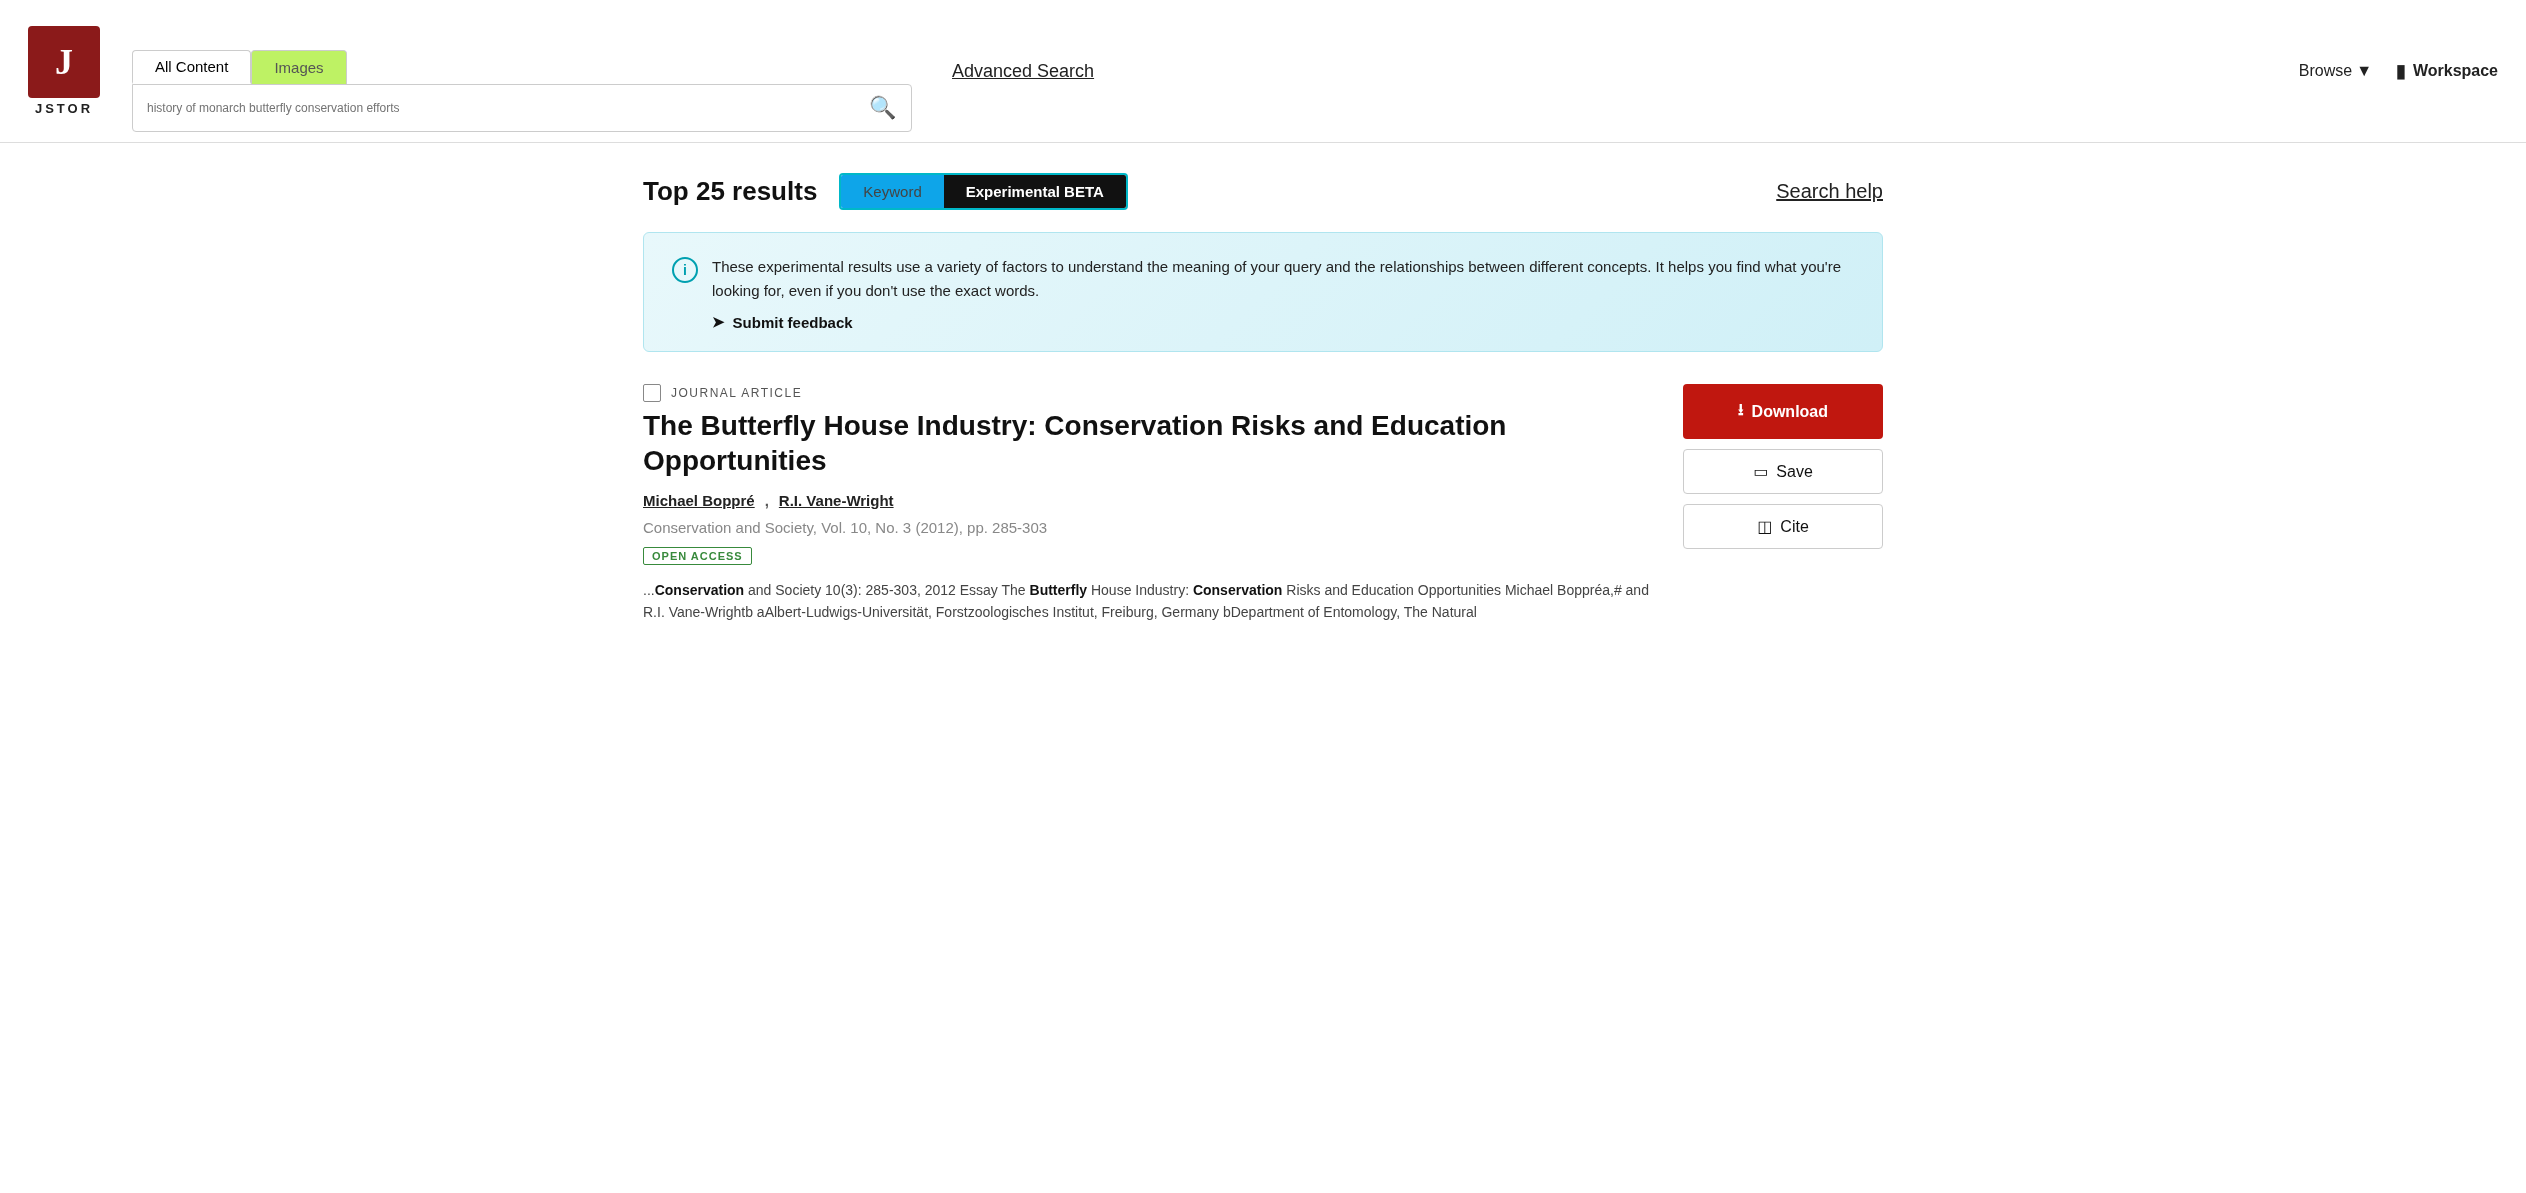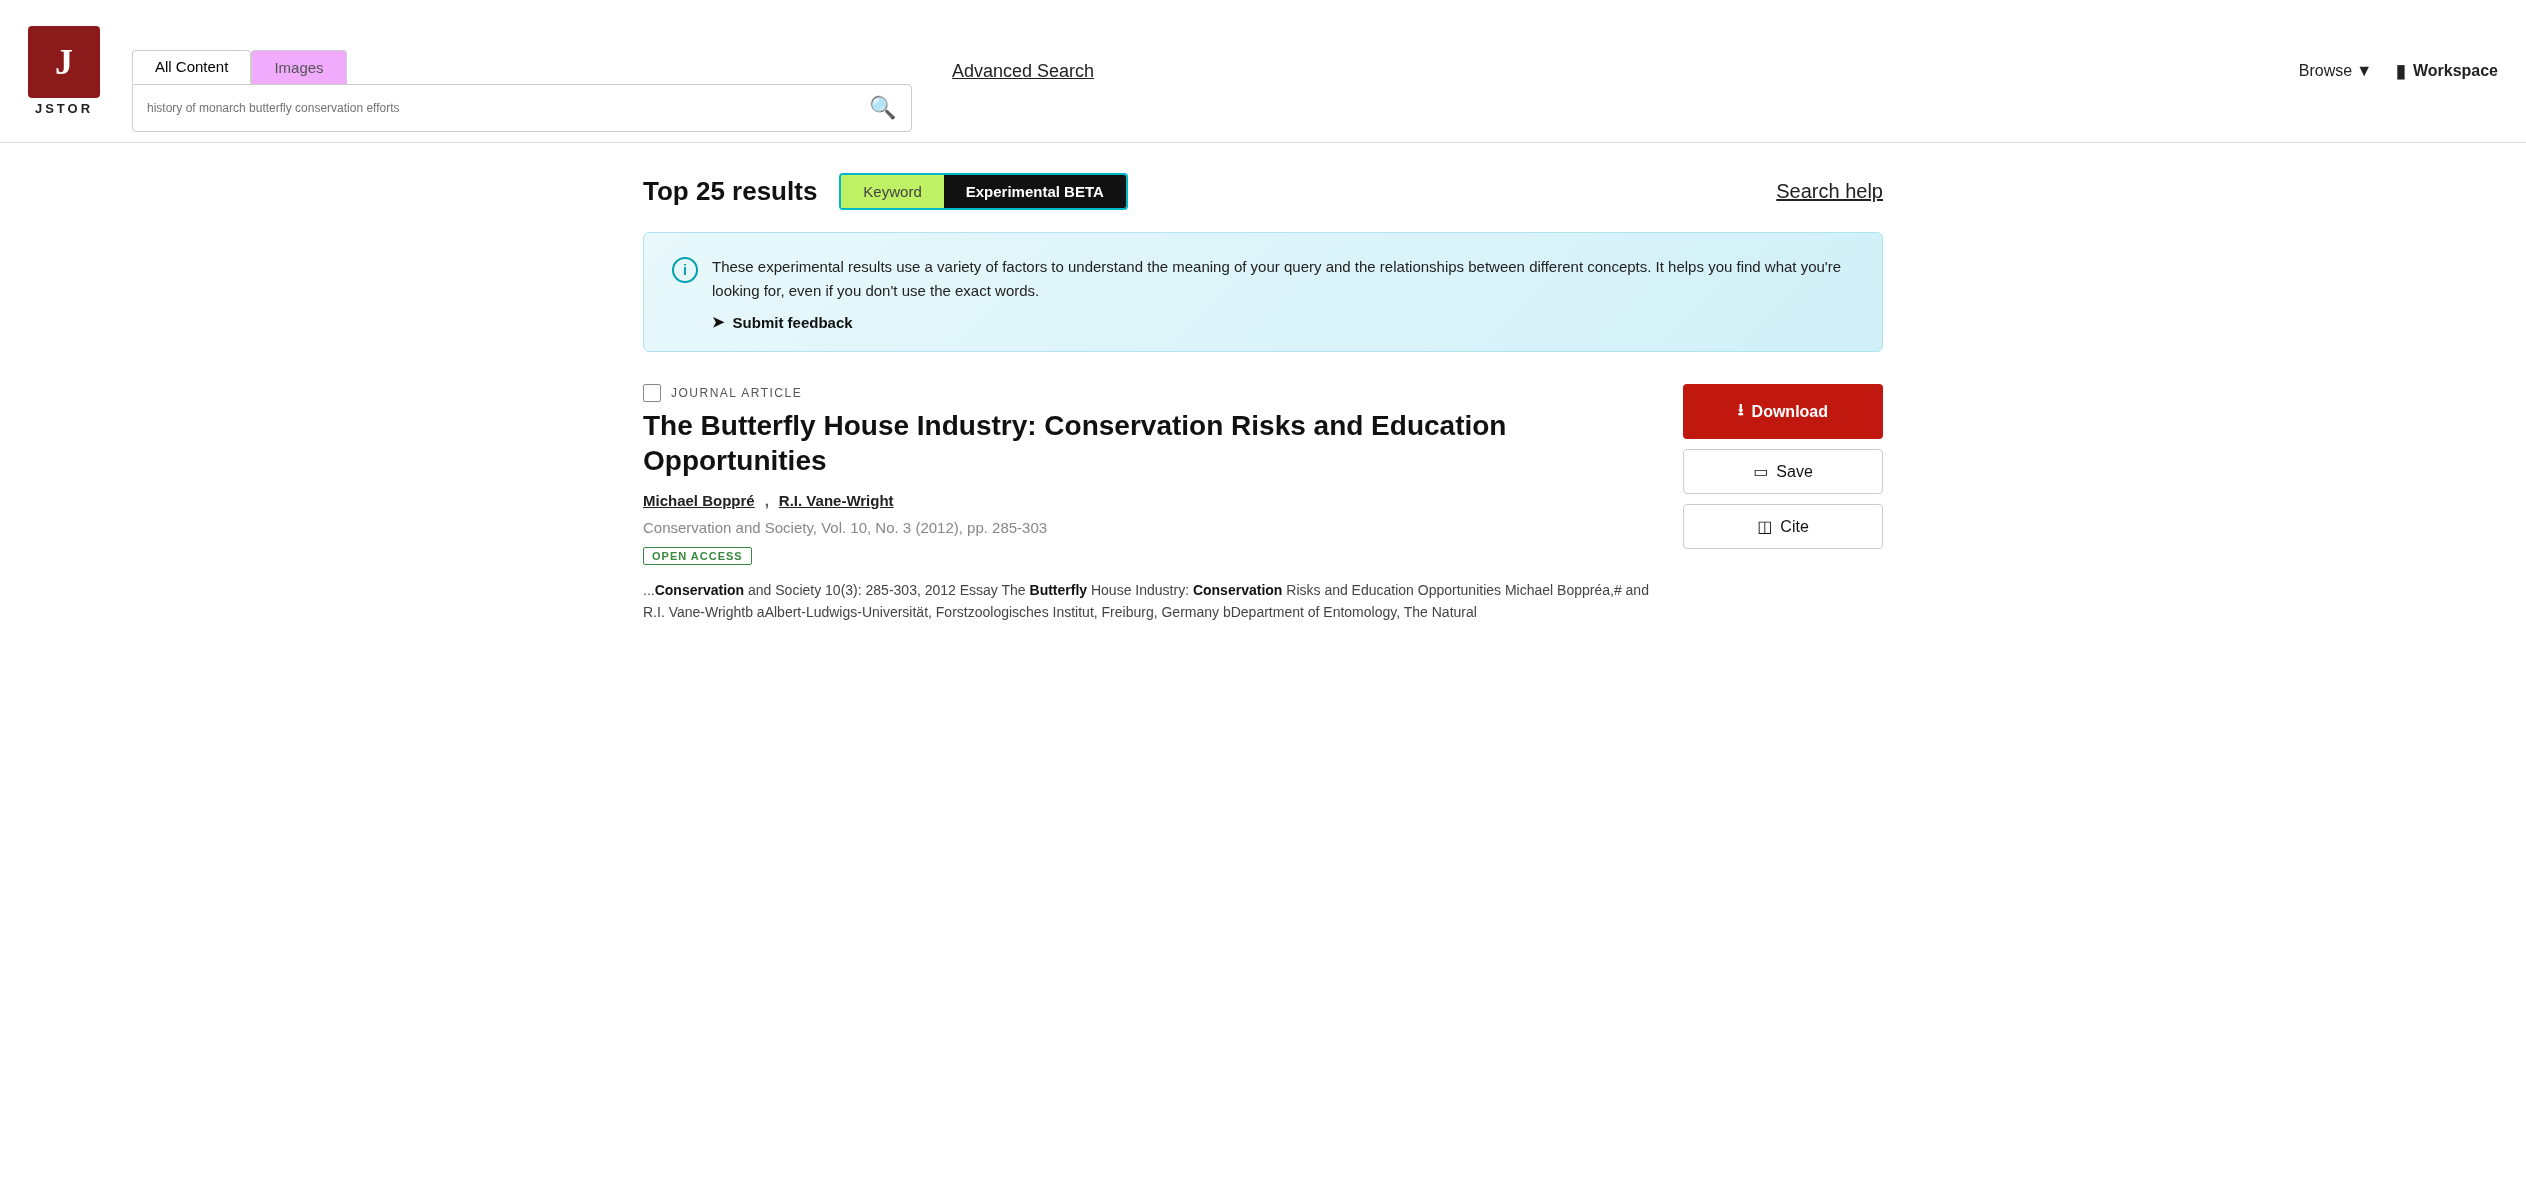--- a/index.html
+++ b/index.html
@@ -65,21 +65,21 @@
       color: #222;
       border-radius: 4px 4px 0 0;
     }
     .tab.active {
       background: #fff;
       border-bottom: 2px solid #fff;
       font-weight: 500;
       color: #000;
     }
     .tab.inactive {
-      background: #f0abfc;
+      background: #bef264;
       color: #555;
     }
     .search-row {
       display: flex;
       align-items: center;
       border: 1.5px solid #ccc;
       border-radius: 0 4px 4px 4px;
       background: #fff;
       padding: 0;
     }
@@ -170,21 +170,21 @@
       align-items: center;
       border: 2.5px solid #00b8c8;
       border-radius: 4px;
       overflow: hidden;
       background: #fff;
     }
     .keyword-tab {
       padding: 8px 22px;
       font-size: 15px;
       cursor: pointer;
-      background: #bef264;
+      background: #0ea5e9;
       color: #444;
       border: none;
       outline: none;
     }
     .keyword-tab.active {
       background: #111;
       color: #fff;
       font-weight: 600;
     }
     .search-help-link {

